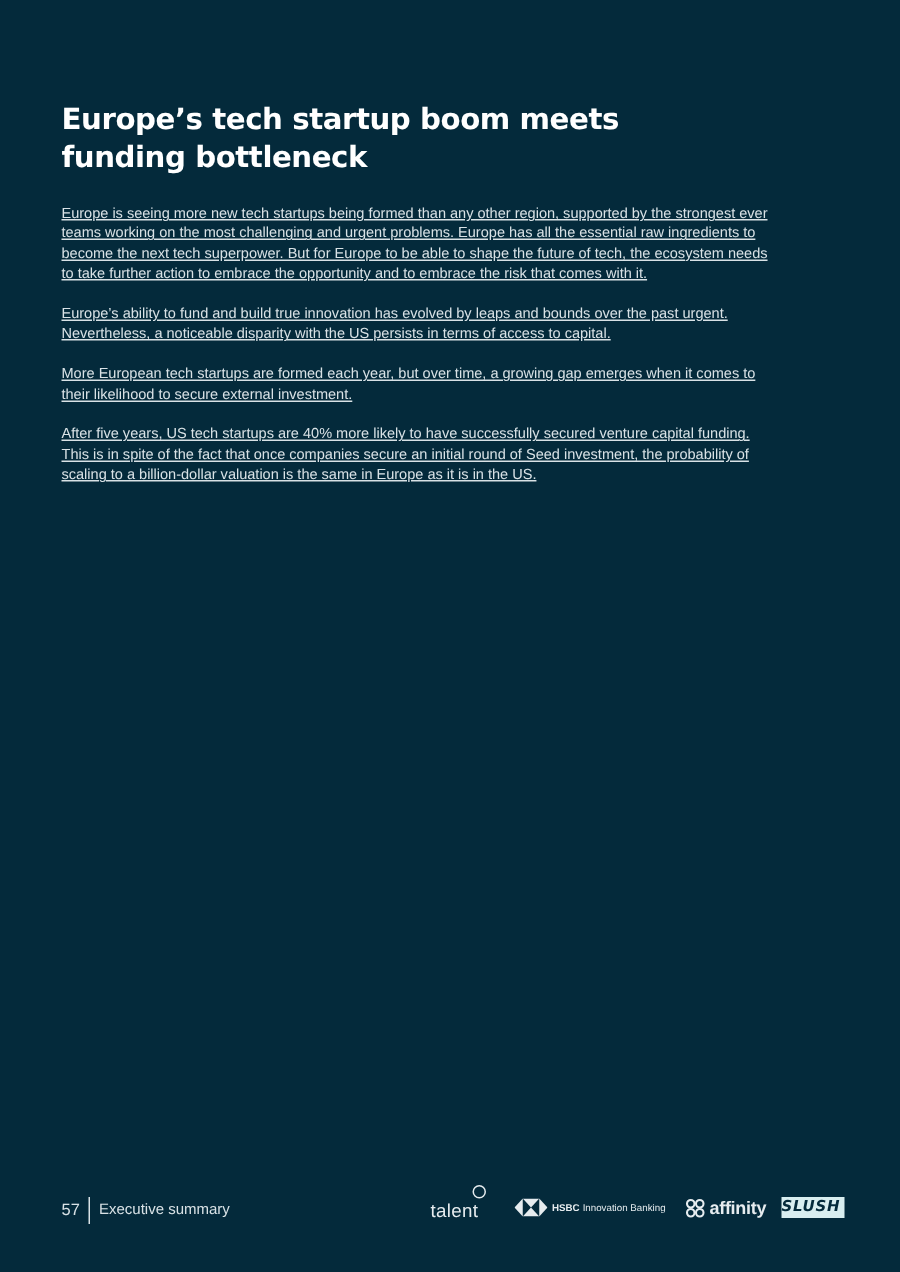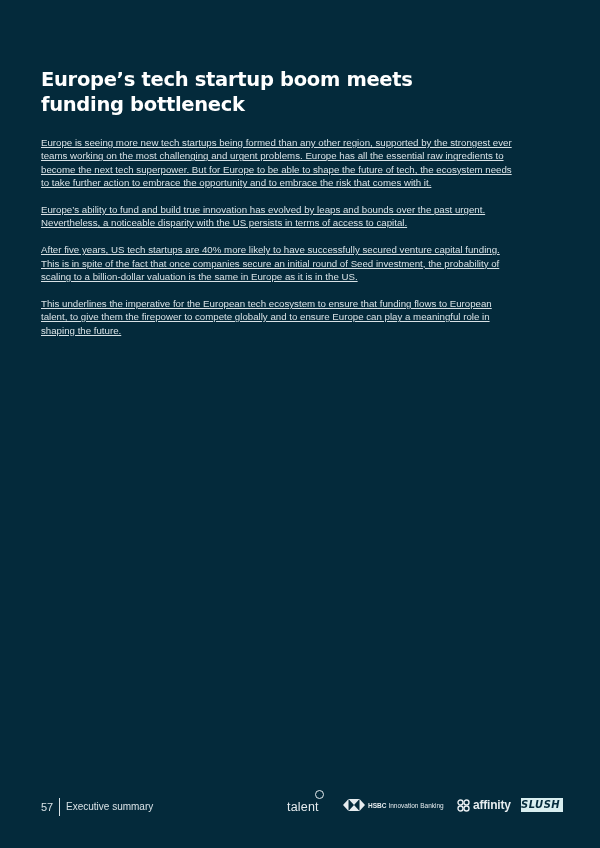--- a/index.html
+++ b/index.html
@@ -66,22 +66,22 @@
 </head>
 <body>
 
 <div class="page">
 
   <h1 class="title">Europe’s tech startup boom meets funding bottleneck</h1>
 
   <div class="body-text">
     <p>Europe is seeing more new tech startups being formed than any other region, supported by the strongest ever teams working on the most challenging and urgent problems. Europe has all the essential raw ingredients to become the next tech superpower. But for Europe to be able to shape the future of tech, the ecosystem needs to take further action to embrace the opportunity and to embrace the risk that comes with it.</p>
     <p>Europe’s ability to fund and build true innovation has evolved by leaps and bounds over the past urgent. Nevertheless, a noticeable disparity with the US persists in terms of access to capital.</p>
+    <p>More European tech startups are formed each year, but over time, a growing gap emerges when it comes to their likelihood to secure external investment.</p>
     <p>After five years, US tech startups are 40% more likely to have successfully secured venture capital funding. This is in spite of the fact that once companies secure an initial round of Seed investment, the probability of scaling to a billion-dollar valuation is the same in Europe as it is in the US.</p>
-    <p>This underlines the imperative for the European tech ecosystem to ensure that funding flows to European talent, to give them the firepower to compete globally and to ensure Europe can play a meaningful role in shaping the future.</p>
   </div>
 
   <div class="footer">
     <span class="page-number">57</span>
     <span class="footer-divider"></span>
     <span class="section-label">Executive summary</span>
 
     <div class="logo-orrick">
       <span class="ring"></span>
       <span class="word">talent</span>

